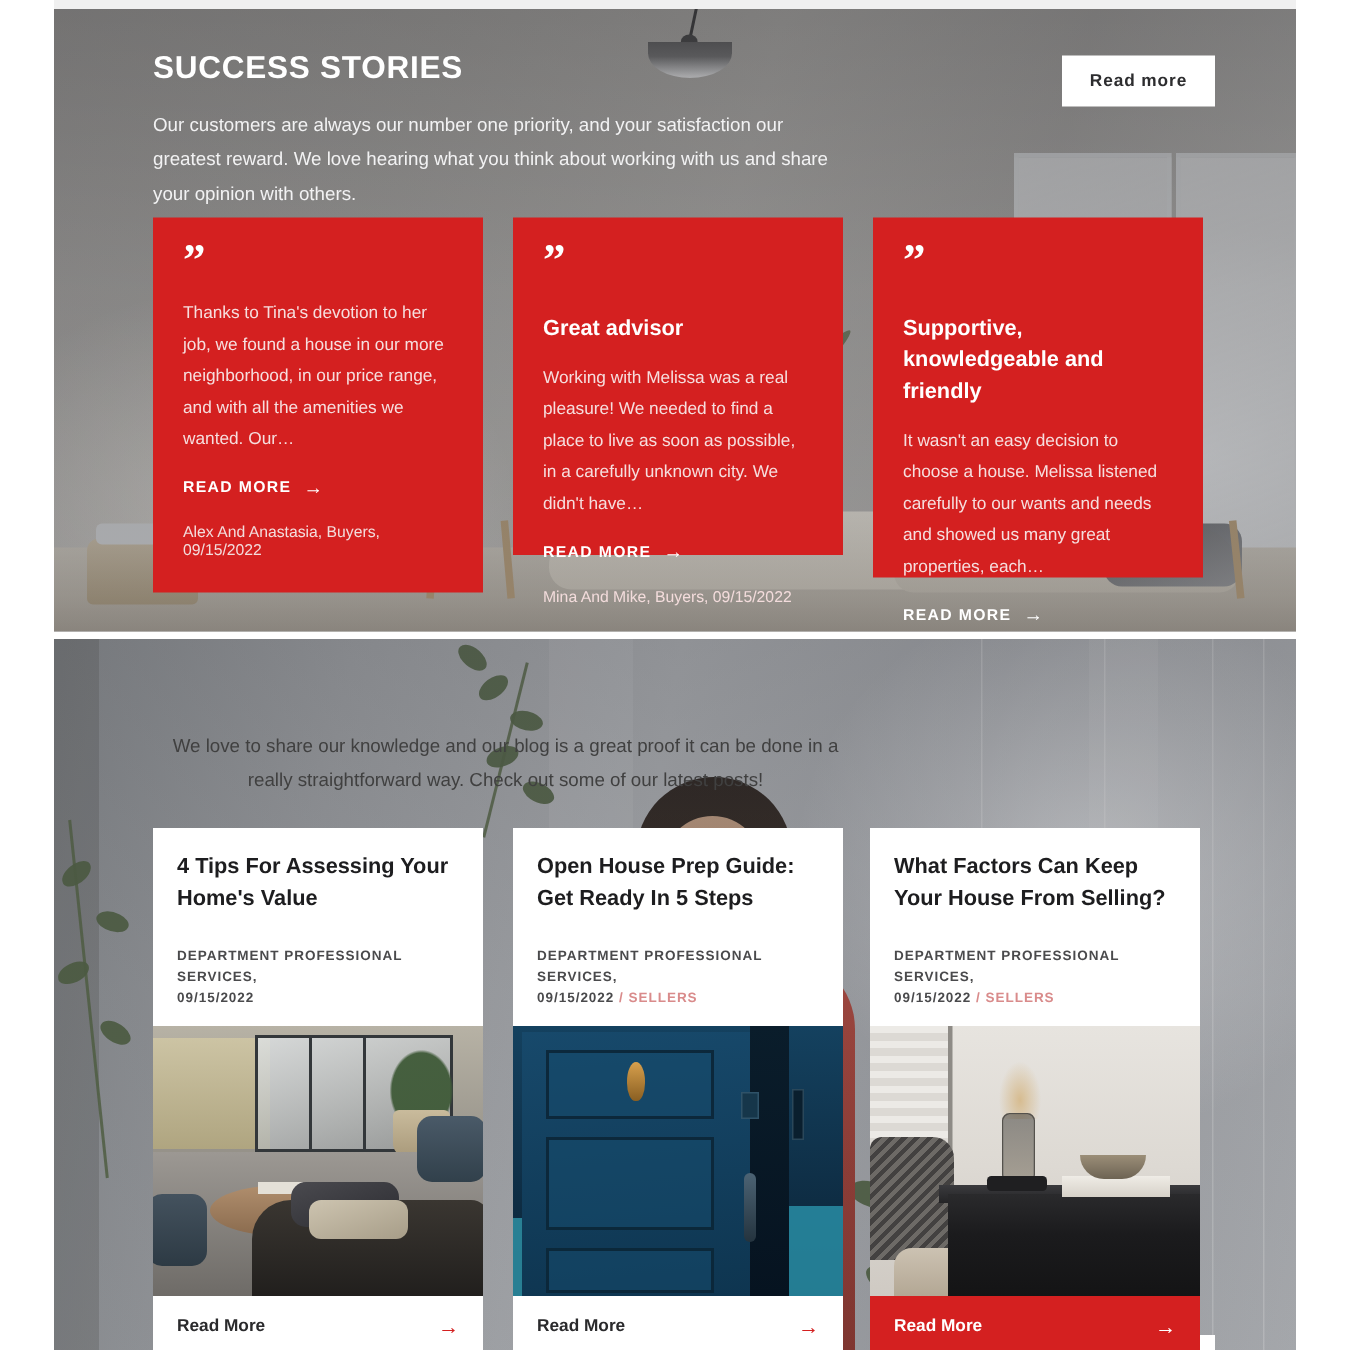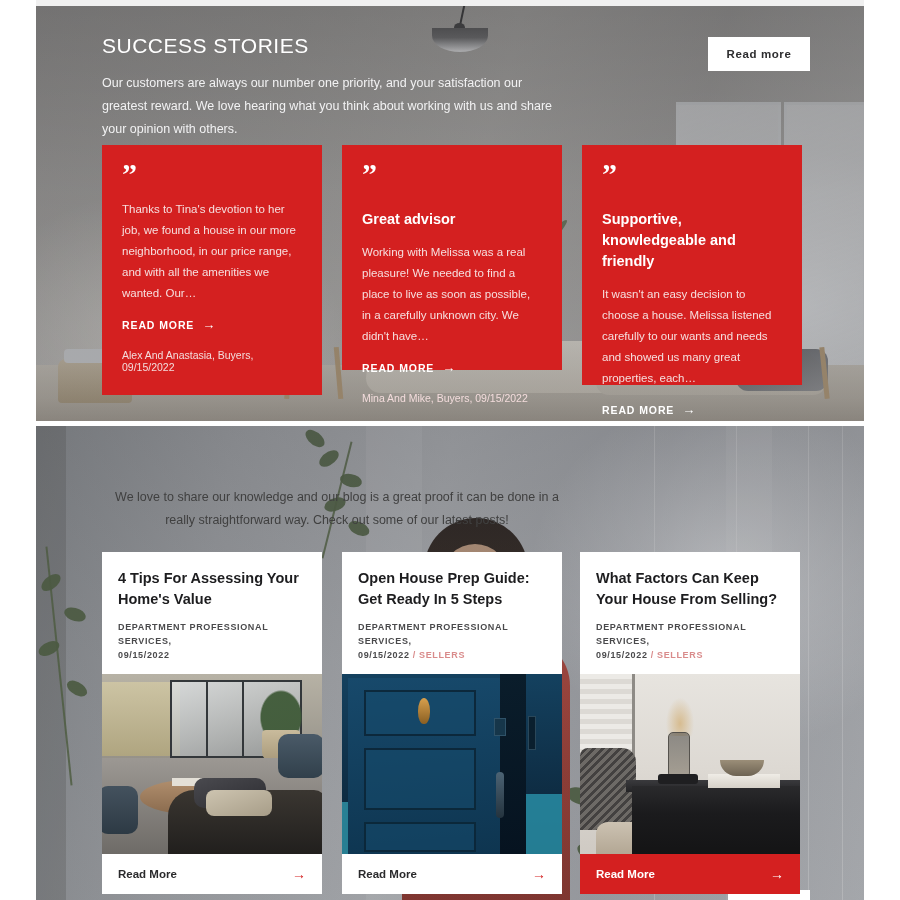--- a/index.html
+++ b/index.html
@@ -145,21 +145,21 @@
     position: absolute; inset: 0;
     background: linear-gradient(180deg, rgba(62,62,64,0.42) 0%, rgba(62,62,64,0.30) 45%, rgba(62,62,64,0.26) 100%);
   }
 
   .stories-inner { position: absolute; inset: 0; }
 
   .section-title {
     position: absolute;
     left: 66px; top: 28px;
     font-size: 21px;
-    font-weight: 400;
+    font-weight: 700;
     letter-spacing: 0.5px;
     color: #ffffff;
     text-transform: uppercase;
   }
   .section-sub {
     position: absolute;
     left: 66px; top: 66px;
     width: 452px;
     font-size: 12.5px;
     line-height: 23px;
@@ -329,21 +329,21 @@
   .bcard-3 { left: 478px; }
 
   .bcard-head { padding: 16px 16px 12px 16px; }
   .bcard-title {
     font-size: 14.5px;
     font-weight: 700;
     line-height: 21px;
     color: #1d1d1f;
   }
   .bcard-meta {
-    margin-top: 10px;
+    margin-top: 20px;
     font-size: 9px;
     letter-spacing: 0.65px;
     line-height: 14px;
     color: #4a4a4c;
     text-transform: uppercase;
     font-weight: 600;
   }
   .bcard-meta .tag { color: #d98b8b; }
 
   .bcard-photo {

